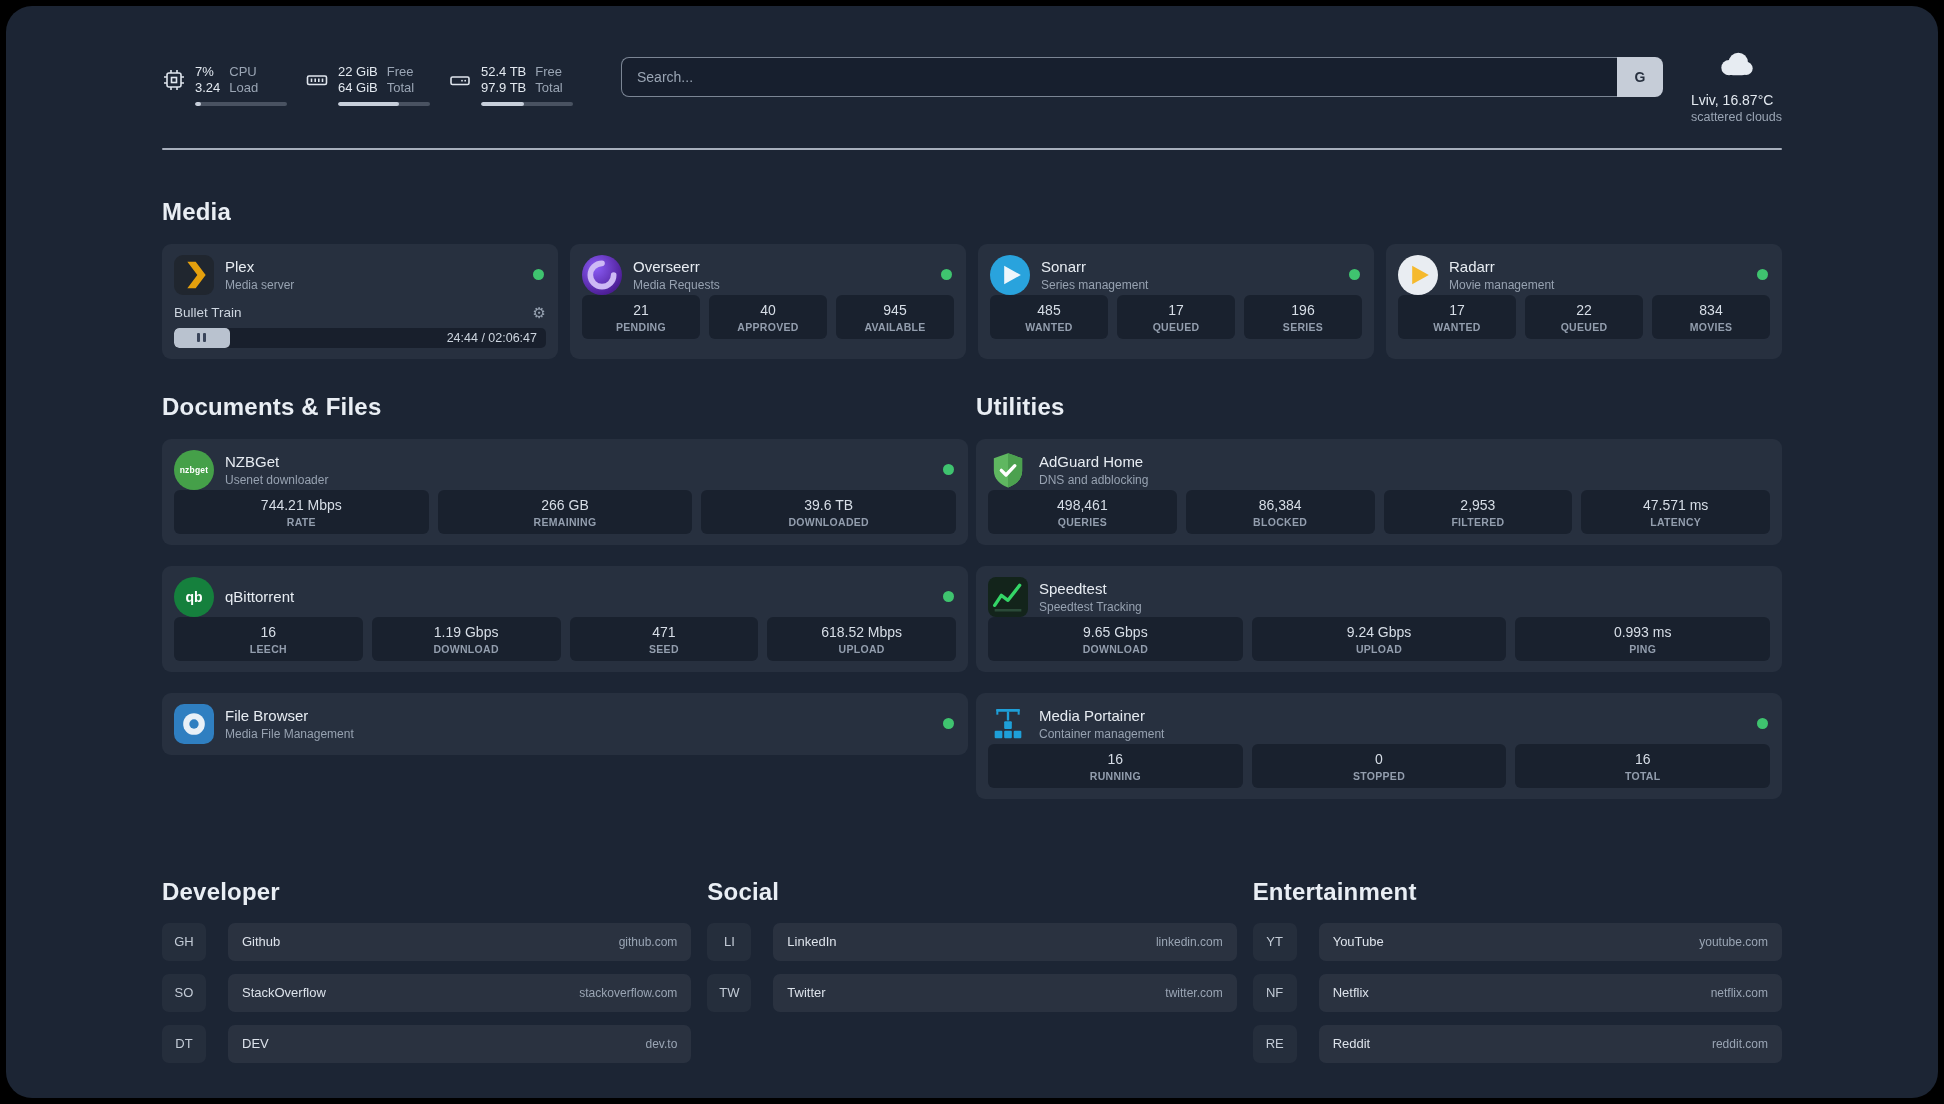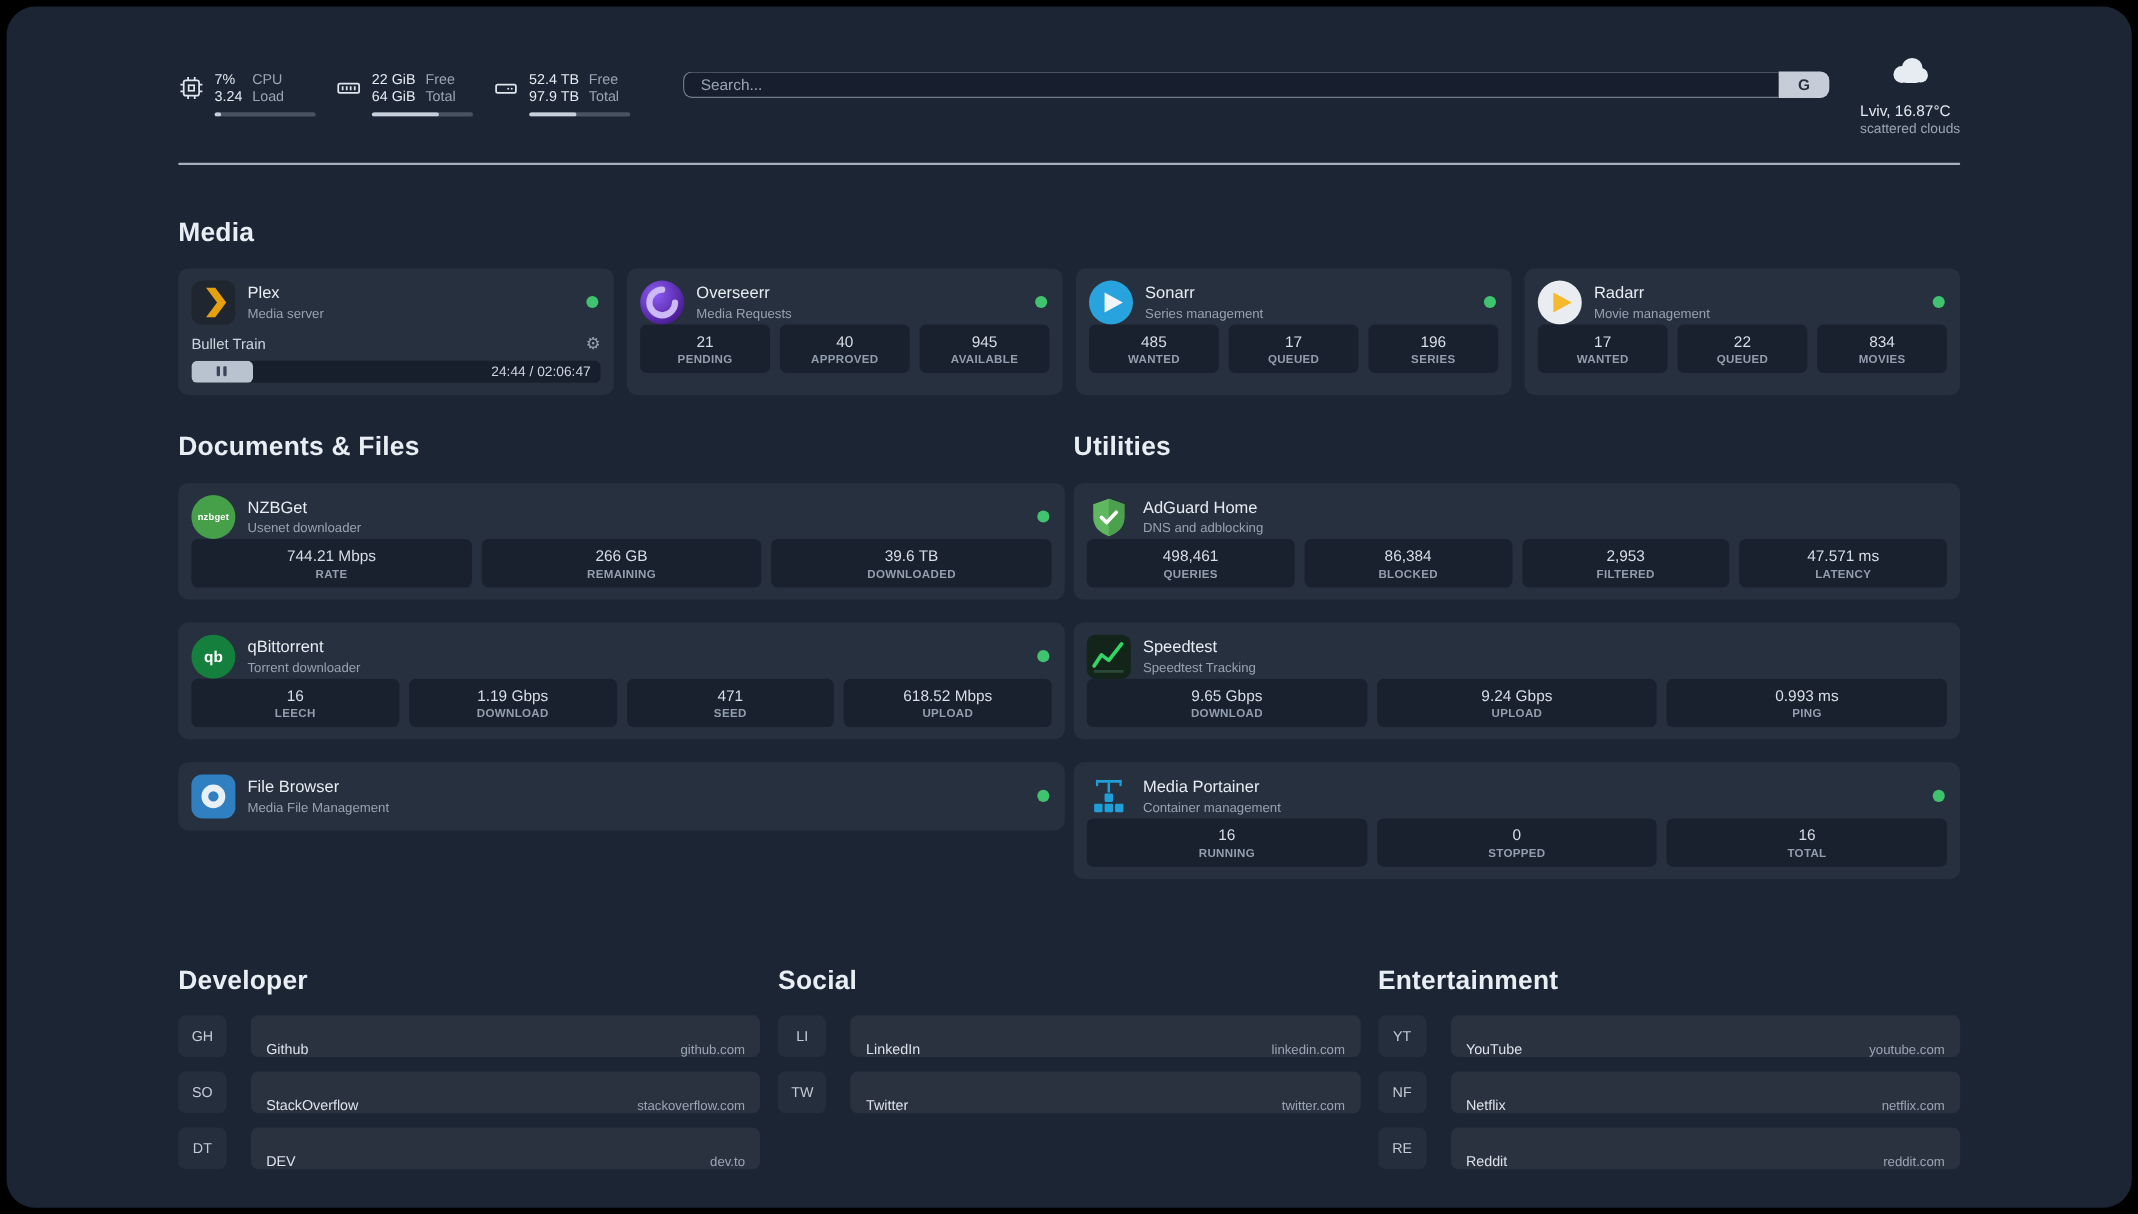--- a/index.html
+++ b/index.html
@@ -12,21 +12,21 @@
   .res { display:flex; flex-direction:column; margin-right:18px; }
   .res-main { display:flex; align-items:center; gap:9px; }
   .res-icon { width:24px; height:24px; color:#dfe5ed; flex:none; }
   .res-icon svg { width:100%; height:100%; }
   .res-col { display:flex; flex-direction:column; font-size:13px; line-height:1.3; }
   .res-num { color:#e3e9f0; }
   .res-lab { color:#9aa5b4; }
   .res-bar { margin-left:33px; margin-top:5px; width:92px; height:4px; background:rgba(190,200,214,.28); border-radius:2px; overflow:hidden; }
   .res-fill { height:100%; background:#c7cfdb; border-radius:2px; }
 
-  .search { flex:1; display:flex; height:24px; margin:0 28px 15px 30px; }
+  .search { flex:1; display:flex; height:40px; margin:0 28px 15px 30px; }
   .search input { flex:1; background:rgba(14,21,33,.30); border:1px solid #7b8594; border-right:none; border-radius:8px 0 0 8px; padding:0 15px; color:#dfe5ed; font-size:14px; outline:none; font-family:inherit; }
   .search input::placeholder { color:#9aa5b4; }
   .search-btn { width:46px; border:none; background:#c6cdd8; color:#27303f; font-size:14px; font-weight:bold; border-radius:0 8px 8px 0; cursor:pointer; font-family:inherit; }
 
   .weather { display:flex; align-items:center; gap:11px;flex-direction:column; }
   .weather-icon { width:42px; height:34px; color:#e7ecf2; }
   .weather-icon svg { width:100%; height:100%; }
   .weather-main { font-size:14px; color:#e3e9f0; line-height:1.35; }
   .weather-sub { font-size:12.5px; color:#9aa5b4; }
 
@@ -78,21 +78,21 @@
   .col { flex:1; display:flex; flex-direction:column; }
   .col .section-header { margin-bottom:18px; }
   .col .card { flex:none; margin-bottom:21px; }
 
   
   .bookmarks { display:flex; gap:16px; margin-top:58px; }
   .bm-col { flex:1; }
   .bm-col .section-header { margin-bottom:17px; }
   .bm-row { display:flex; gap:22px; margin-bottom:13px; }
   .bm-abbr { width:44px; height:38px; background:rgba(255,255,255,.045); border-radius:7px; display:flex; align-items:center; justify-content:center; font-size:13px; color:#c3cbd6; flex:none; }
-  .bm-pill { flex:1; height:38px; background:rgba(255,255,255,.062); border-radius:7px; display:flex; align-items:flex-end; justify-content:space-between; padding:0 14px; cursor:pointer; min-width:0; }
+  .bm-pill { flex:1; height:38px; background:rgba(255,255,255,.062); border-radius:7px; display:flex; align-items:center; justify-content:space-between; padding:0 14px; cursor:pointer; min-width:0; }
   .bm-name { font-size:13px; color:#dce2ea; }
   .bm-domain { font-size:12px; color:#9aa5b4; }
 
   [data-interactable="true"] { cursor:pointer; }
 </style>
 </head>
 <body>
 
 <div class="screen" data-interactable="false">
   <div class="content">
@@ -342,21 +342,20 @@
           </div>
         </div>
 
         <div class="card" data-interactable="true">
           <div class="card-head">
             <div class="app-icon qb-icon" data-interactable="false">
               <span class="qb-text" data-interactable="false">qb</span>
             </div>
             <div class="card-titles">
               <div class="card-title" data-interactable="false">qBittorrent</div>
-              <div class="card-sub" data-interactable="false">Torrent downloader</div>
             </div>
             <span class="dot" data-interactable="false"></span>
           </div>
           <div class="stats">
             <div class="stat" data-interactable="false">
               <div class="stat-value" data-interactable="false">16</div>
               <div class="stat-label" data-interactable="false">LEECH</div>
             </div>
             <div class="stat" data-interactable="false">
               <div class="stat-value" data-interactable="false">1.19 Gbps</div>

